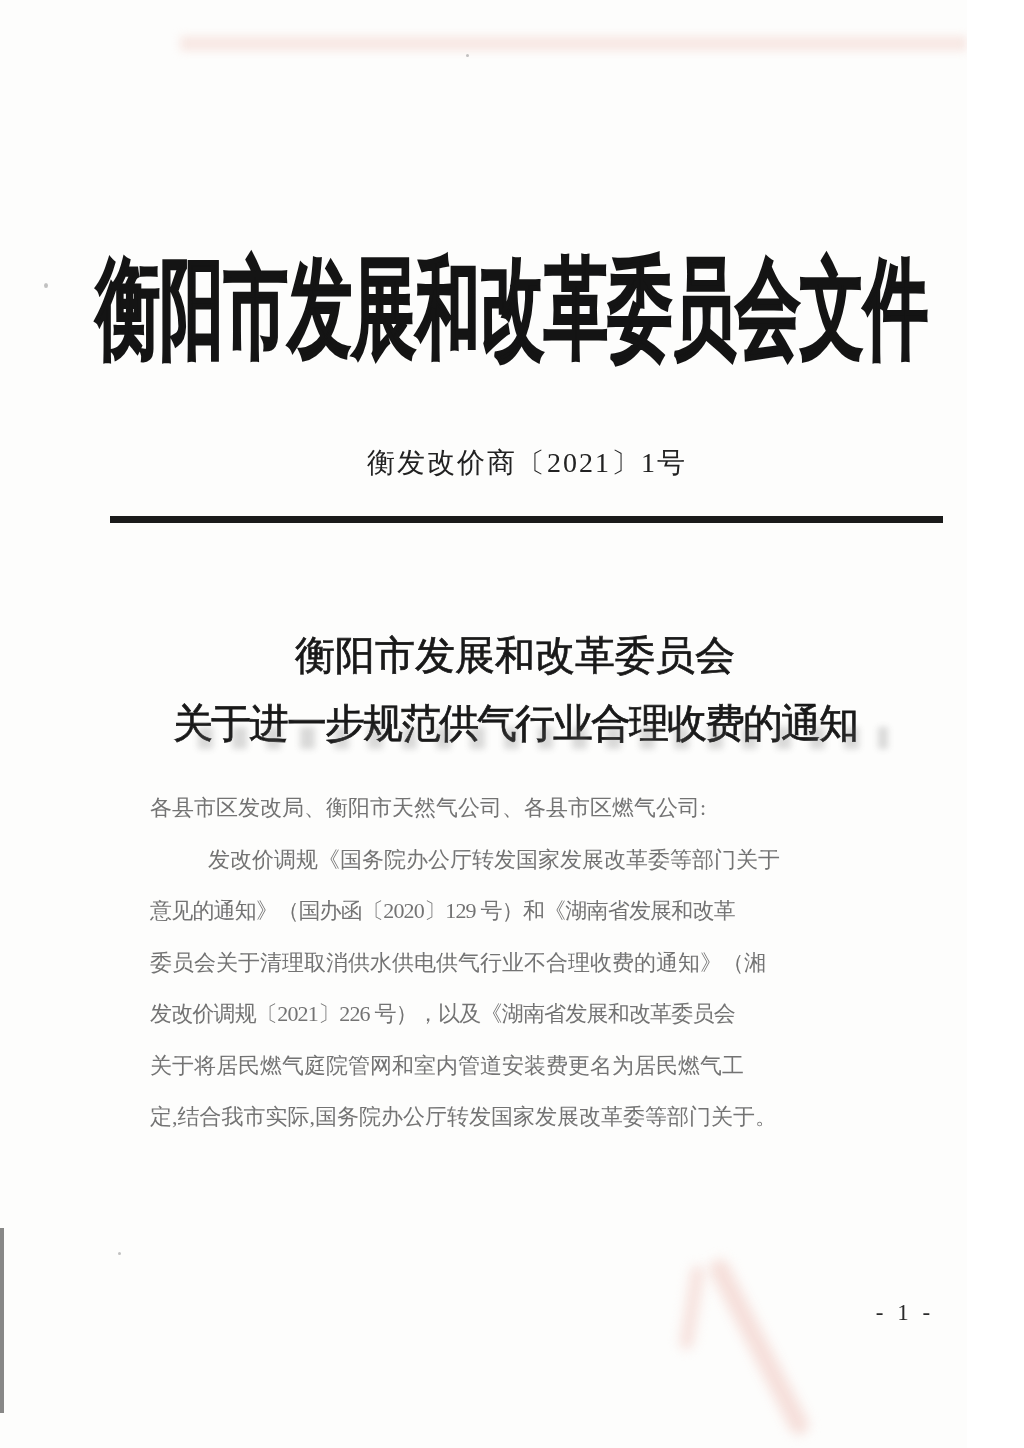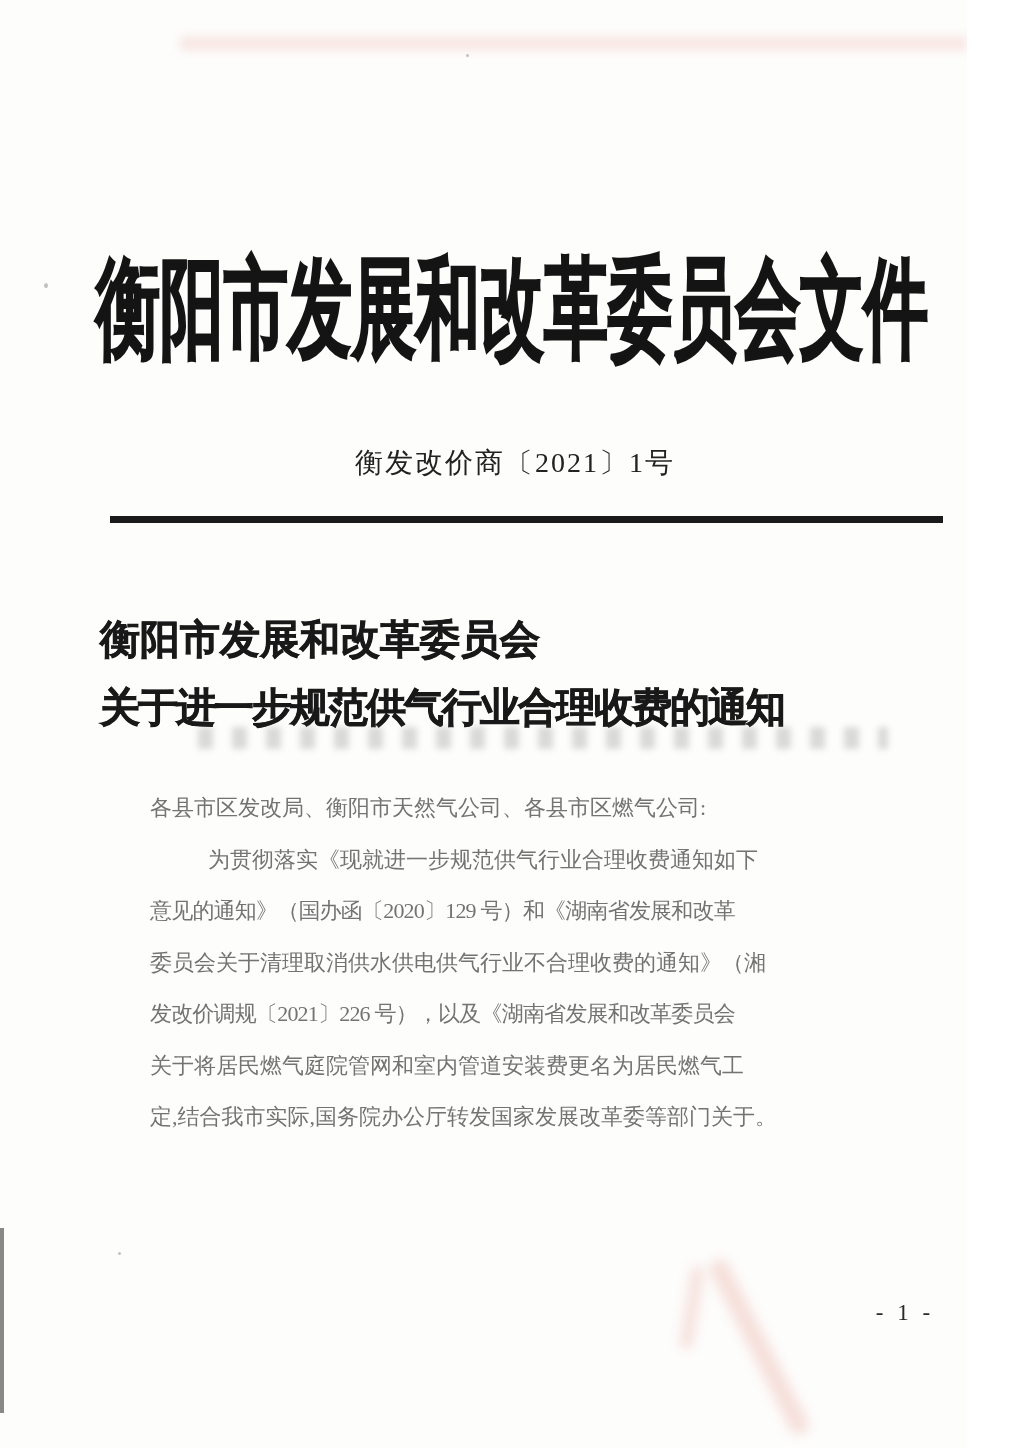--- a/index.html
+++ b/index.html
@@ -38,43 +38,45 @@
     letter-spacing: 0px;
     color: #141414;
     -webkit-text-stroke: 1.4px #141414;
     transform: scaleY(1.7);
     transform-origin: center top;
     white-space: nowrap;
   }
 
   .doc-number {
     position: absolute;
-    top: 444px; left: 100px; width: 830px;
+    top: 444px; left: 112px; width: 830px;
     text-align: center;
     font-size: 28px;
     letter-spacing: 2px;
     color: #222;
     white-space: nowrap;
   }
 
   .rule {
     position: absolute;
     top: 516px; left: 110px;
     width: 833px; height: 7px;
     background: #1a1a1a;
   }
 
   .title-line {
     position: absolute;
     left: 100px; width: 830px;
-    font-weight: bold;
+    text-align: center;
+    font-weight: normal;
     -webkit-text-stroke: 0.7px #191919;
     color: #191919;
     line-height: 44px;
     white-space: nowrap;
+    margin-top: 16px;
   }
   .title-1 { top: 618px; font-size: 40px; letter-spacing: 0px; }
   .title-2 { top: 686px; font-size: 40px; letter-spacing: -2px; }
 
   
   .ghost-line {
     position: absolute;
     top: 727px; left: 198px;
     width: 690px; height: 22px;
     background: repeating-linear-gradient(90deg,
@@ -169,21 +171,21 @@
   <div class="rule"></div>
 
   <div class="title-line title-1">衡阳市发展和改革委员会</div>
 
   <div class="title-line title-2">关于进一步规范供气行业合理收费的通知</div>
 
   <div class="ghost-line"></div>
 
   <div class="body-text">
     <div class="line">各县市区发改局、衡阳市天然气公司、各县市区燃气公司:</div>
-    <div class="line indent">为贯彻落实《现就进一步规范供气行业合理收费通知如下</div>
+    <div class="line indent">发改价调规《国务院办公厅转发国家发展改革委等部门关于</div>
     <div class="line num">意见的通知》（国办函〔2020〕129 号）和《湖南省发展和改革</div>
     <div class="line">委员会关于清理取消供水供电供气行业不合理收费的通知》（湘</div>
     <div class="line num">发改价调规〔2021〕226 号），以及《湖南省发展和改革委员会</div>
     <div class="line">关于将居民燃气庭院管网和室内管道安装费更名为居民燃气工</div>
     <div class="line">定,结合我市实际,国务院办公厅转发国家发展改革委等部门关于。</div>
   </div>
 
   <div class="stain">
     <div class="stroke-a"></div>
     <div class="stroke-b"></div>

